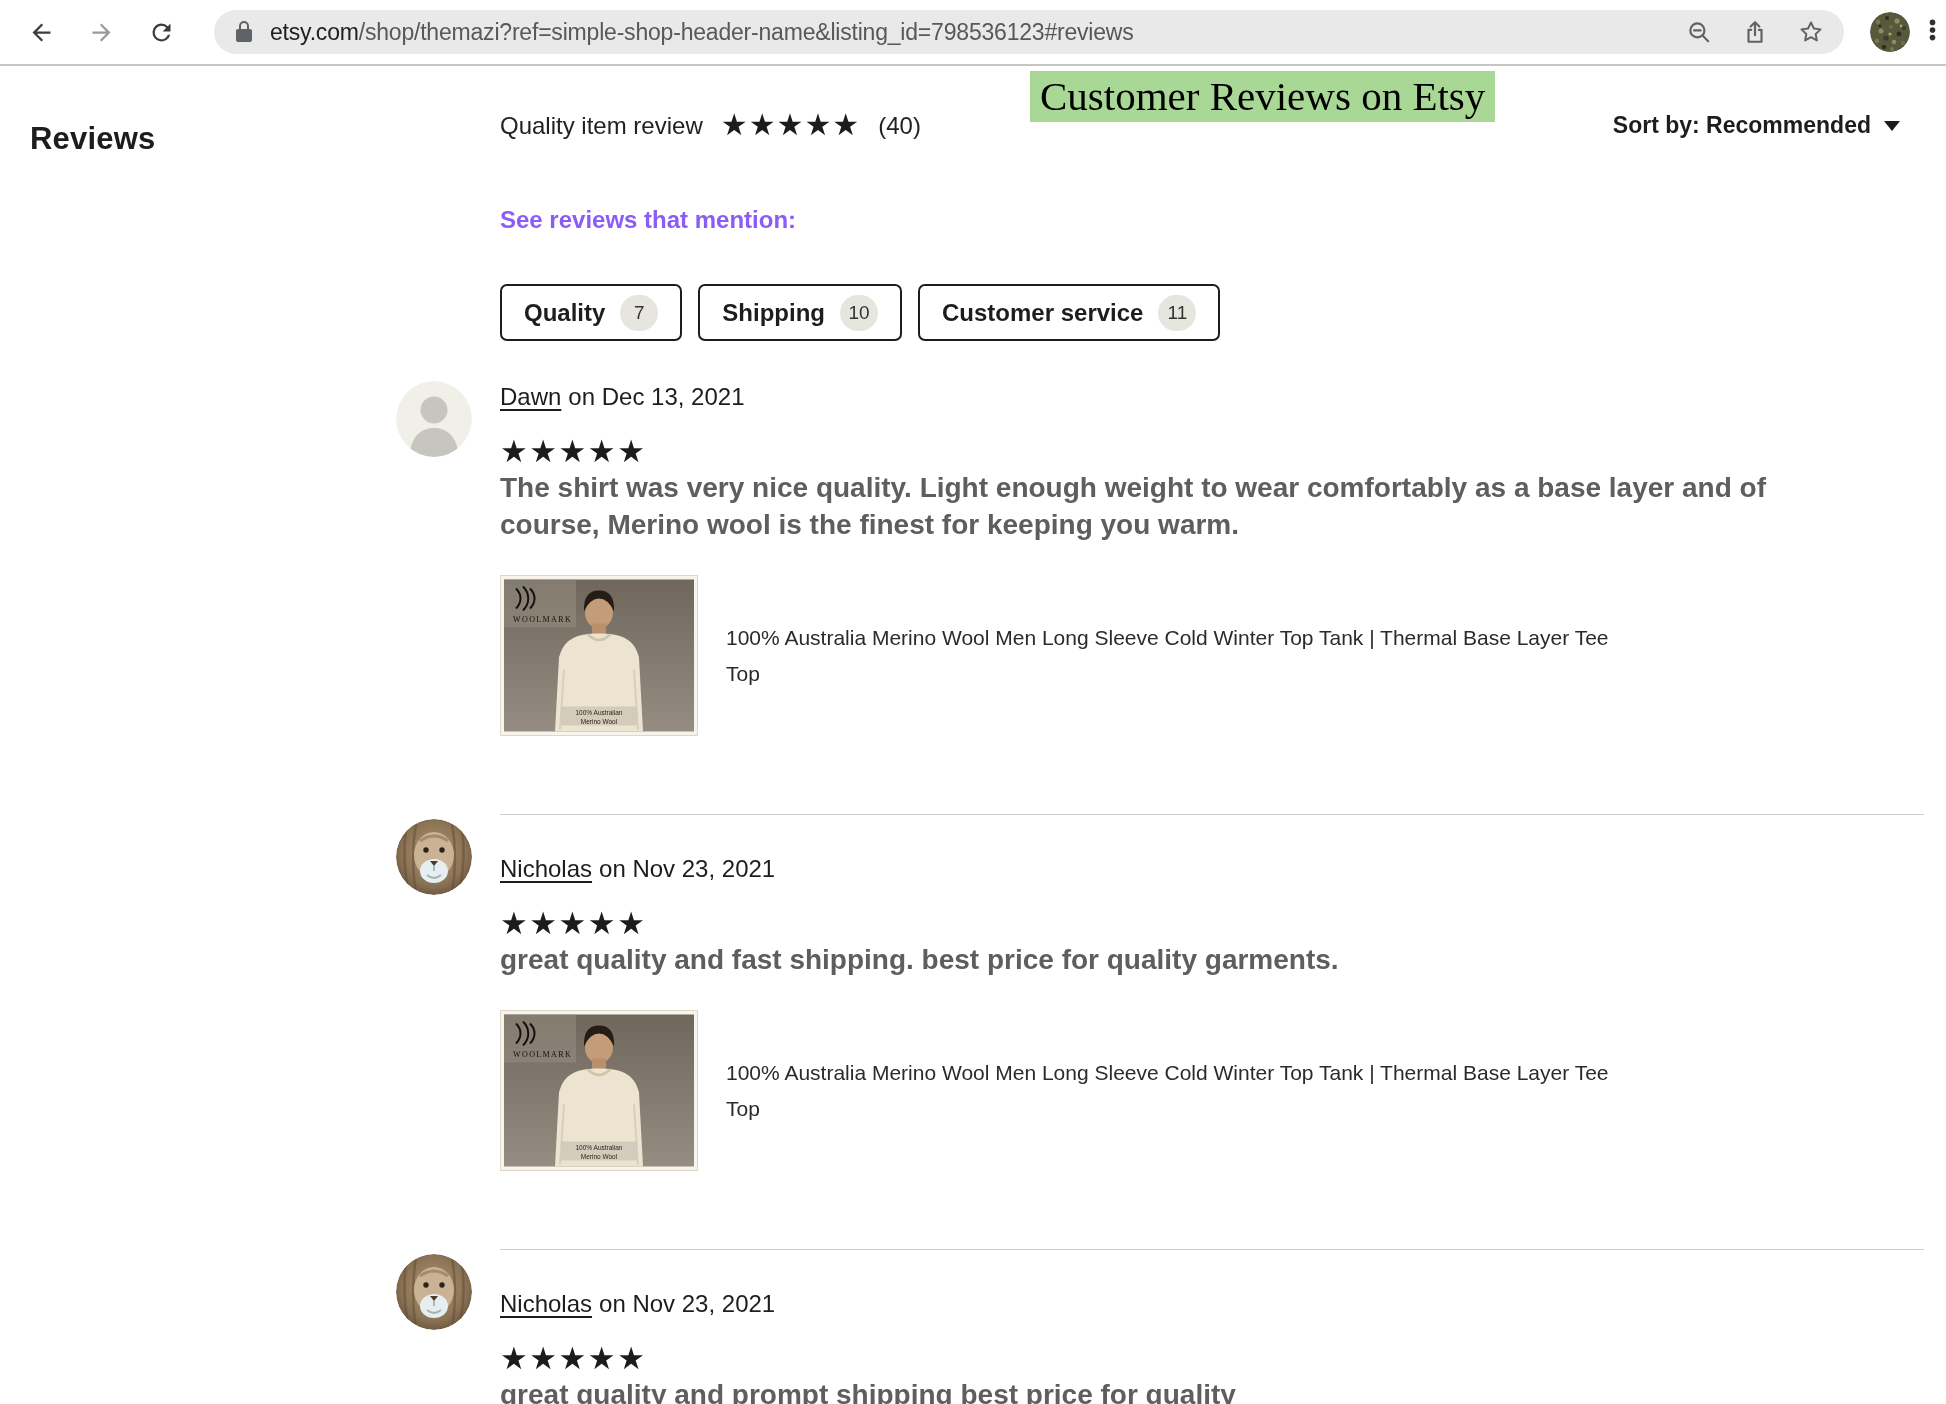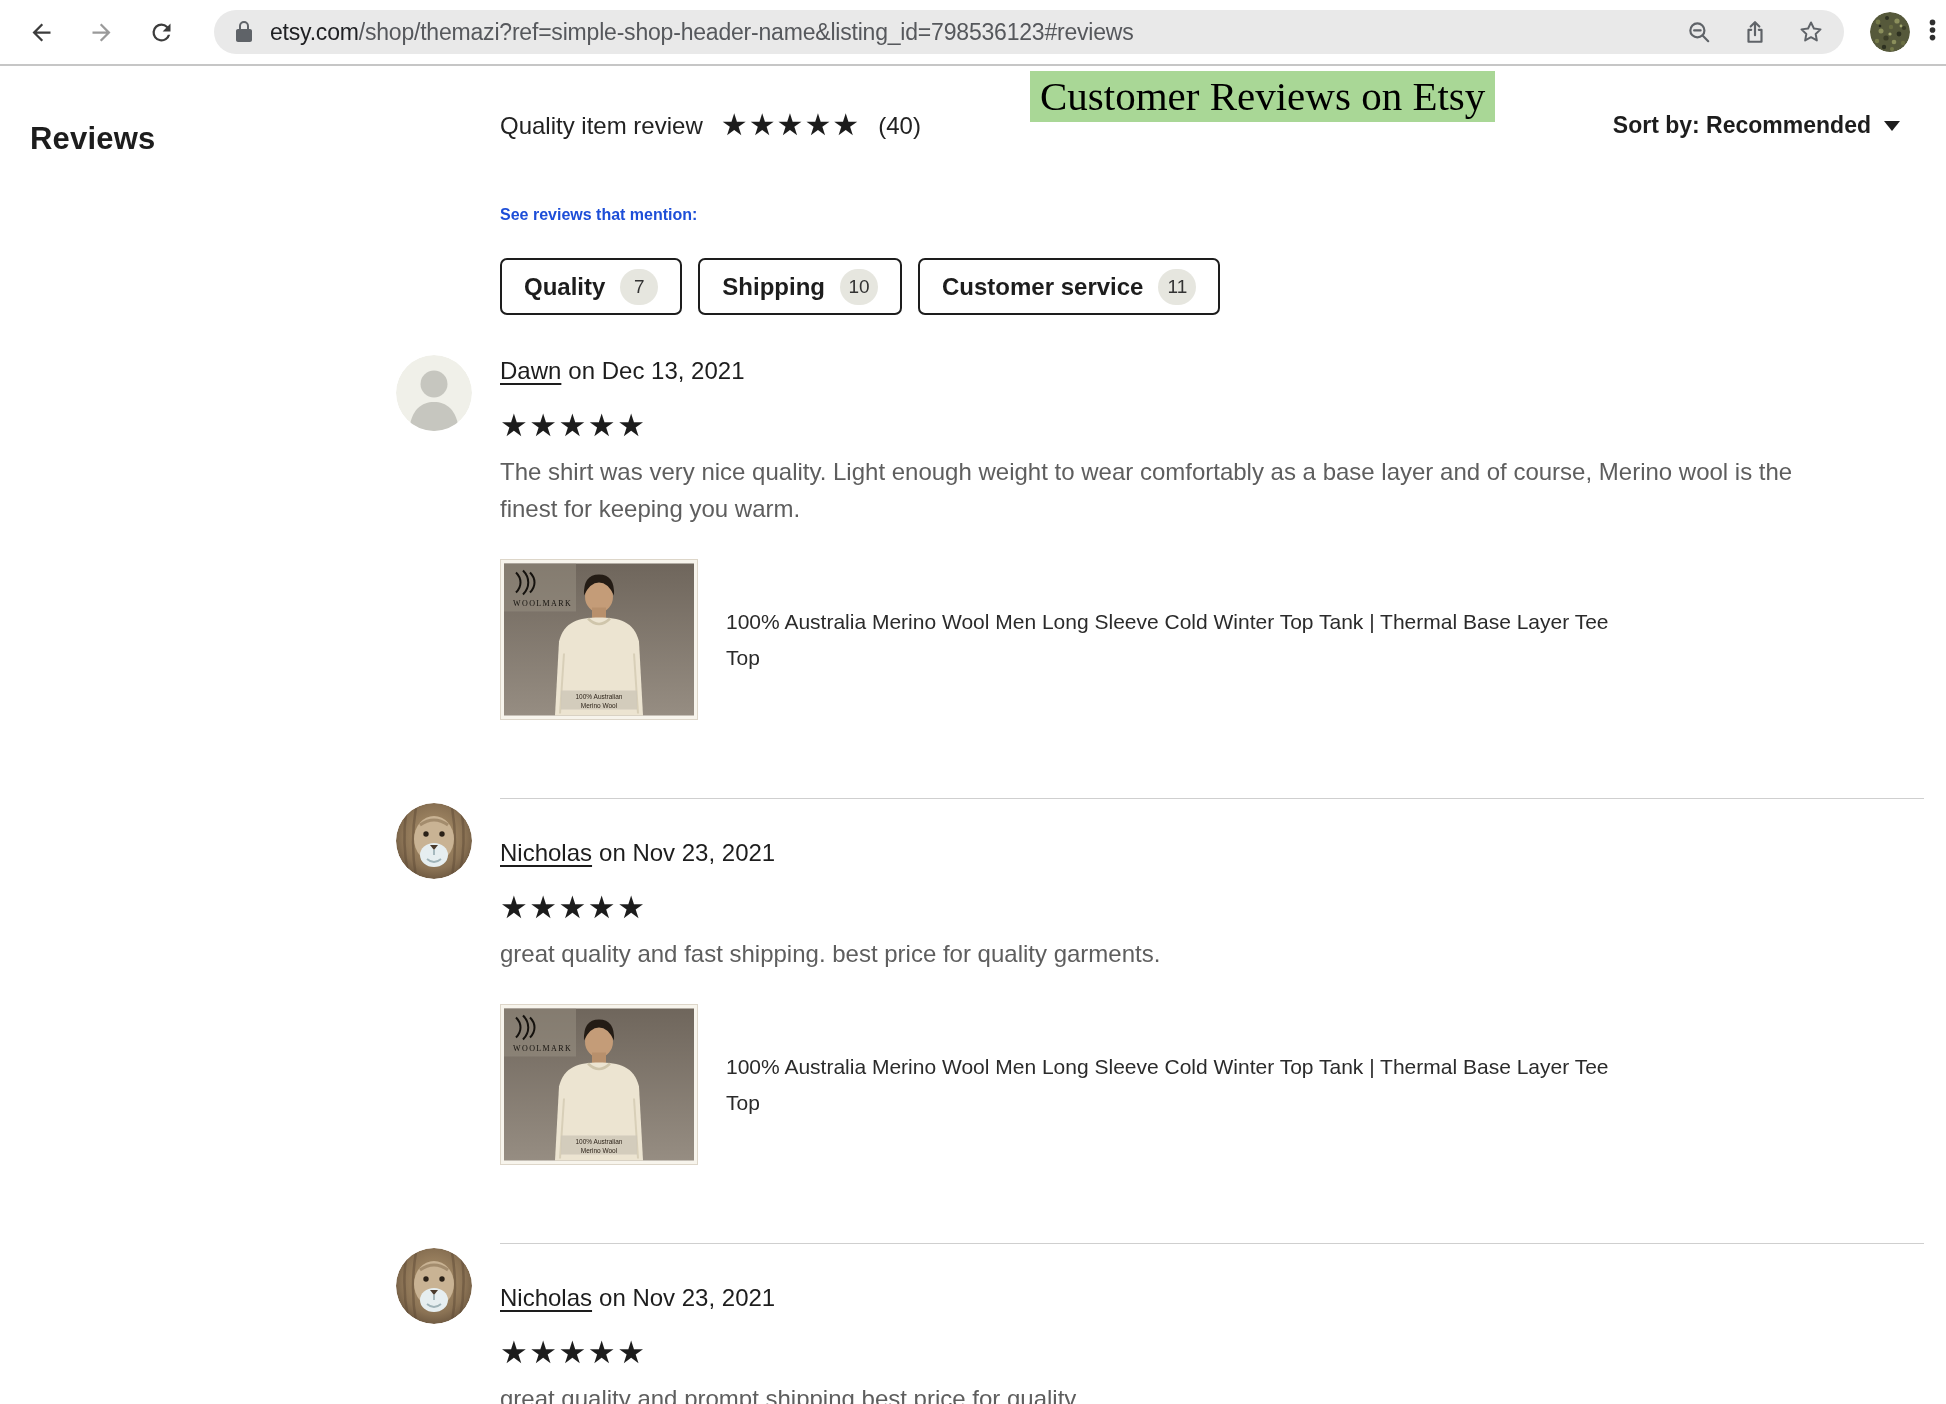--- a/index.html
+++ b/index.html
@@ -62,21 +62,21 @@
     display:flex; align-items:center; gap:13px; cursor:pointer;
   }
   .sort-label { font-size:23px; font-weight:bold; color:#1d1d1d; }
   .sort-caret {
     width:0; height:0; border-left:8px solid transparent;
     border-right:8px solid transparent; border-top:10px solid #1d1d1d;
   }
 
   
   .main-col { position:absolute; left:500px; top:206px; width:1424px; }
-  .mention-heading { font-size:16px; font-weight:bold; color:#1d4ed8; margin:0 0 34px; }
+  .mention-heading { font-size:24px; font-weight:bold; color:#8b5cf6; margin:0 0 50px; }
   .chips { display:flex; gap:16px; margin-bottom:42px; }
   .chip {
     display:flex; align-items:center; gap:15px;
     border:2px solid #1d1d1d; border-radius:7px; background:#fff;
     height:57px; padding:0 22px; cursor:pointer;
   }
   .chip-label { font-size:24px; font-weight:bold; color:#1d1d1d; }
   .chip-count {
     background:#e6e6df; border-radius:18px; min-width:38px; height:36px;
     display:flex; align-items:center; justify-content:center;
@@ -94,22 +94,22 @@
   .review:first-child .avatar { top:-2px; }
   .avatar svg { width:100%; height:100%; display:block; }
   .meta { font-size:24px; margin-top:14px; color:#1d1d1d; }
   .reviewer {
     color:#1d1d1d; text-decoration:underline; text-underline-offset:4px;
     cursor:pointer;
   }
   .date { margin-left:7px; }
   .review-stars { font-size:31px; letter-spacing:1.5px; margin-top:22px; }
   .review-text {
-    font-size:24px; line-height:37px; color:#5e5e5e;
-    max-width:1295px; margin:10px 0 0;
+    font-size:28px; line-height:37px; color:#5e5e5e;
+    max-width:1295px; margin:0 0 0;font-weight:bold;
   }
   .attachment { display:flex; align-items:center; gap:28px; margin-top:32px; }
   .thumb {
     width:198px; height:161px; flex:0 0 auto;
     border:1px solid #ddd6c9; background:#f7f4ec; padding:3px; cursor:pointer;
   }
   .thumb svg { width:100%; height:100%; display:block; }
   .caption {
     font-size:21px; line-height:36px; color:#2b2b2b;
     max-width:905px; margin:0; cursor:pointer;

